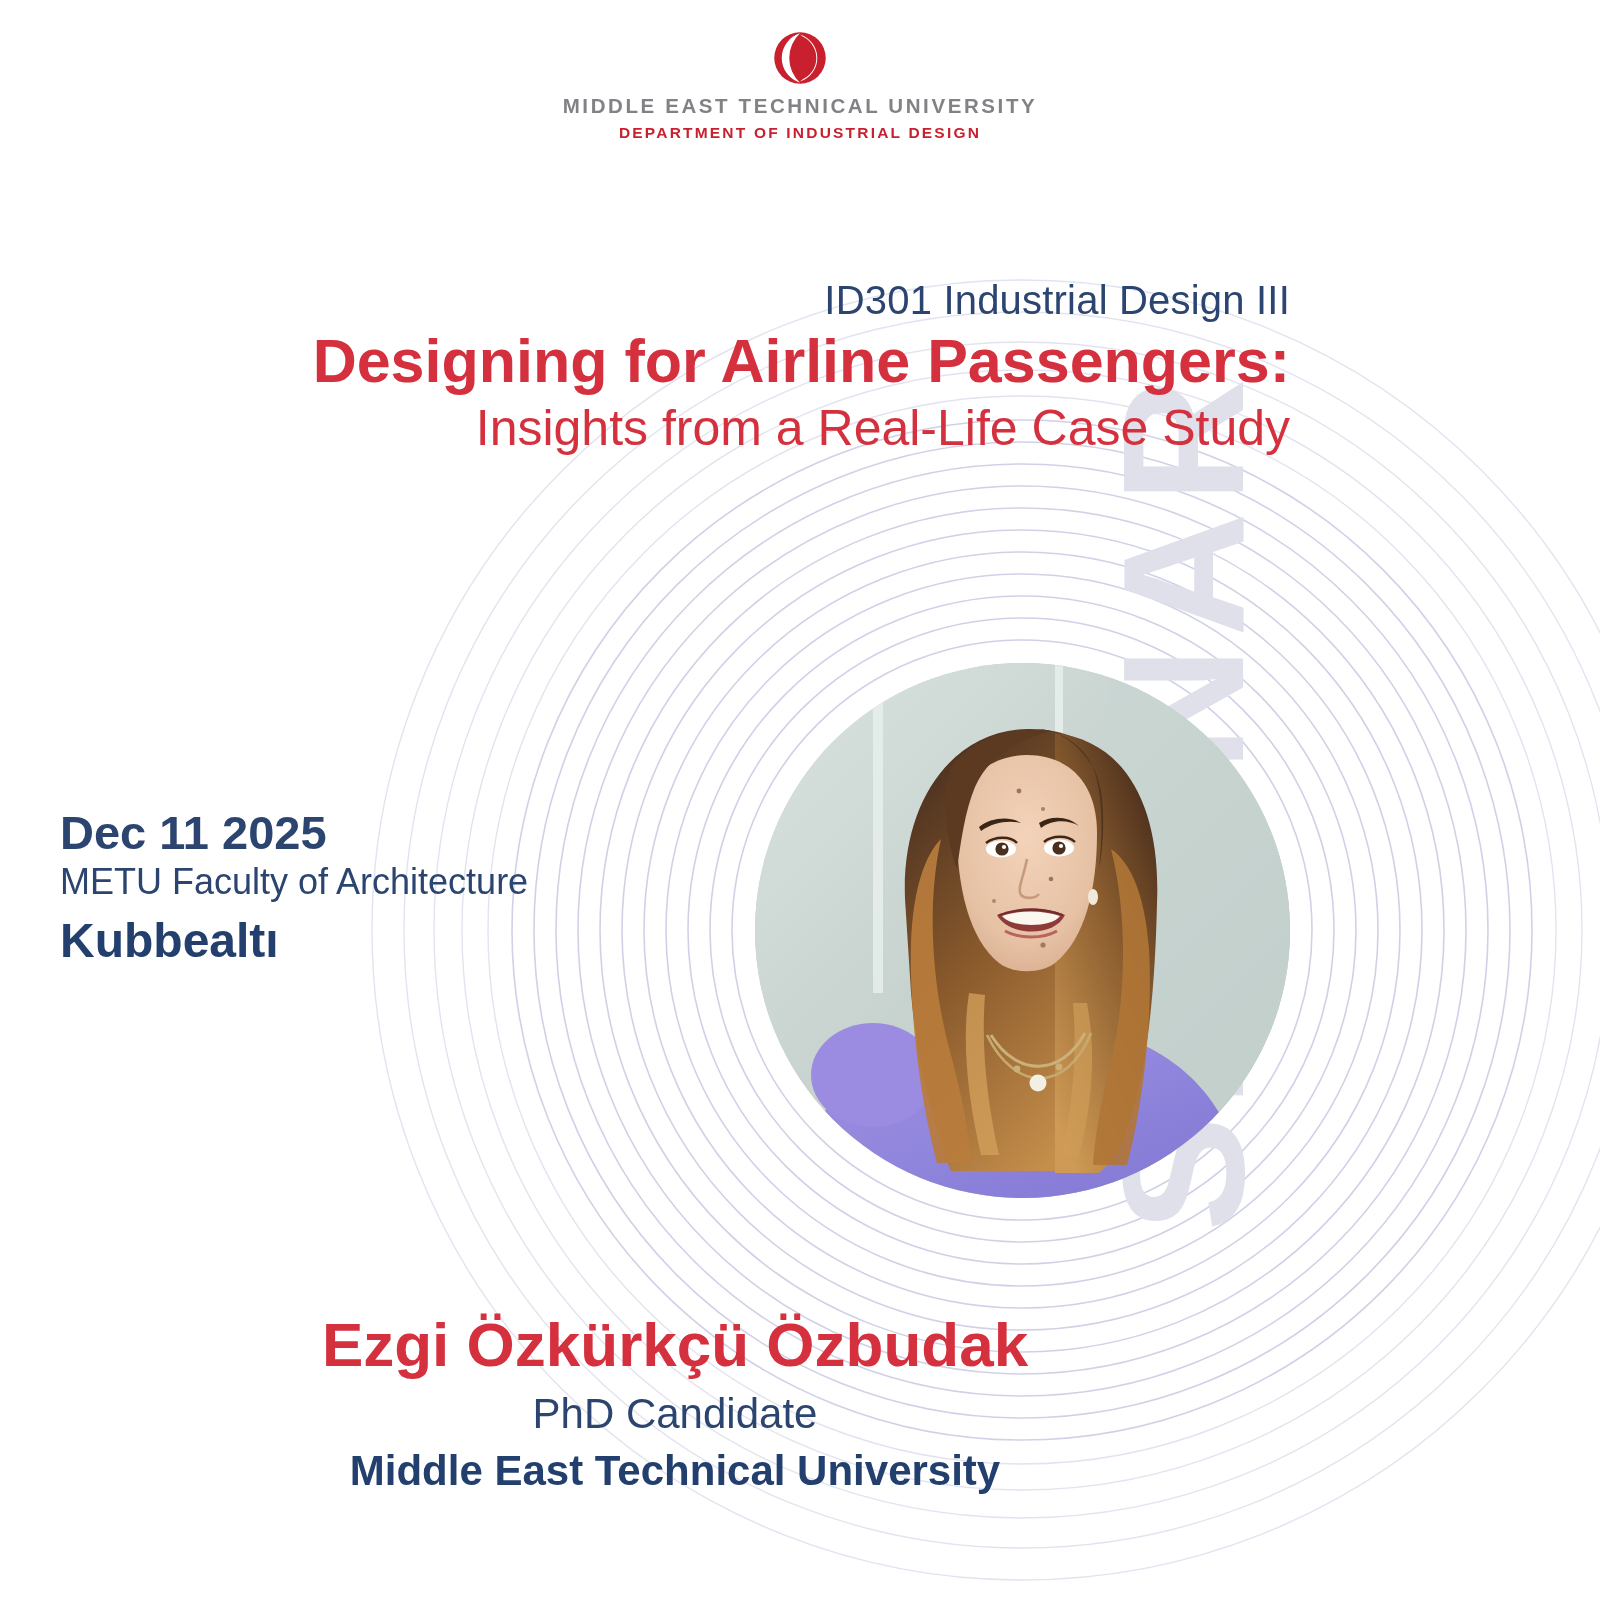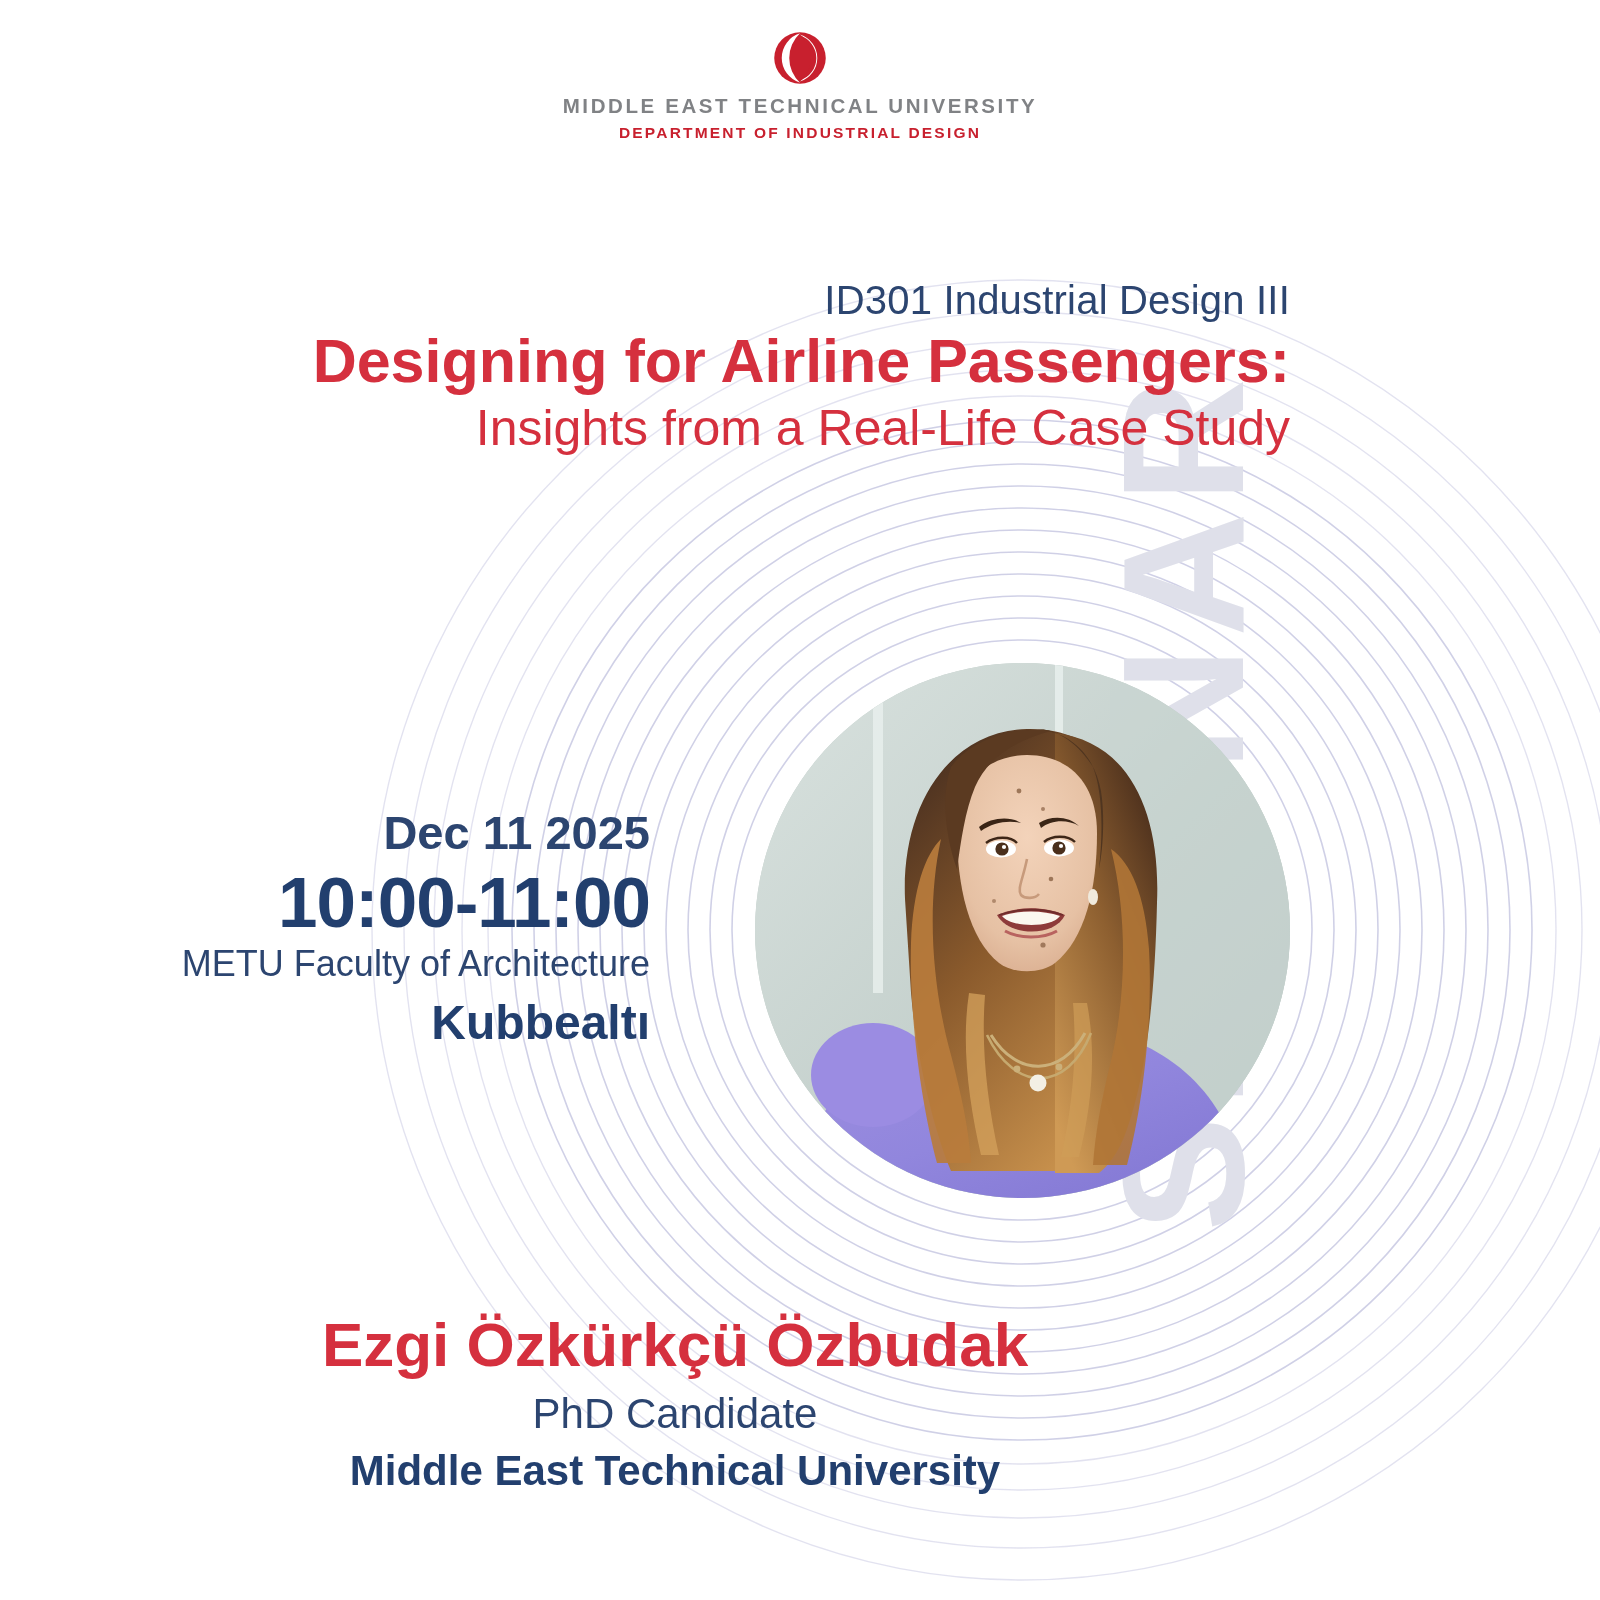--- a/index.html
+++ b/index.html
@@ -108,21 +108,21 @@
     line-height: 1.2;
     white-space: nowrap;
   }
 
   
   #when-block {
     position: absolute;
     left: 60px;
     top: 808px;
     width: 590px;
-    text-align: right;
+    text-align: left;
     z-index: 6;
   }
   #date-line {
     font-family: "Liberation Sans", sans-serif;
     font-weight: bold;
     font-size: 47px;
     color: #2c4570;
     line-height: 1.06;
   }
   #day-line {
@@ -249,21 +249,20 @@
   </div>
 
   <div id="headline-block">
     <div id="course-code">ID301 Industrial Design III</div>
     <div id="talk-title">Designing for Airline Passengers:</div>
     <div id="talk-subtitle">Insights from a Real-Life Case Study</div>
   </div>
 
   <div id="when-block">
     <div id="date-line">Dec 11 2025</div>
-    <div id="time-line">10:00-11:00</div>
     <div id="venue-line">METU Faculty of Architecture</div>
     <div id="room-line">Kubbealtı</div>
   </div>
 
   <div id="photo-circle">
     <svg id="photo-svg" width="535" height="535" viewBox="0 0 535 535" aria-hidden="true">
       <defs>
         <linearGradient id="bgWall" x1="0" y1="0" x2="1" y2="1">
           <stop offset="0%" stop-color="#d9e2df"></stop>
           <stop offset="55%" stop-color="#c4d0cc"></stop>

